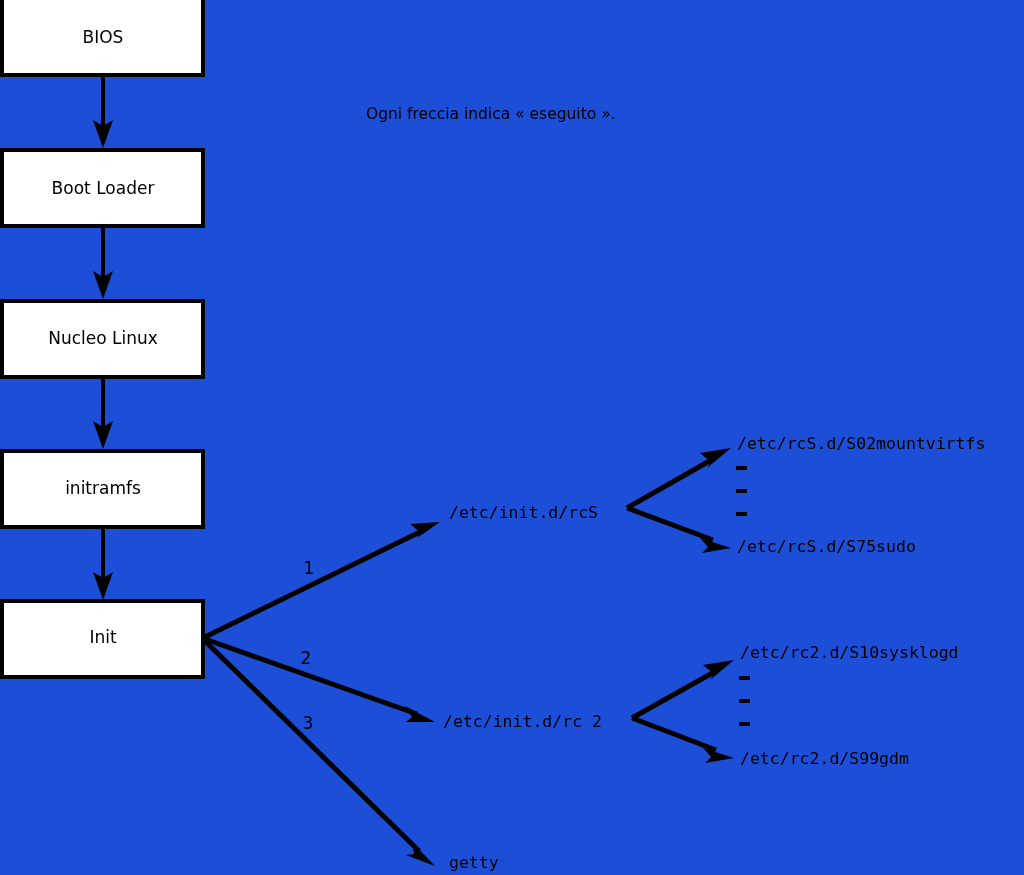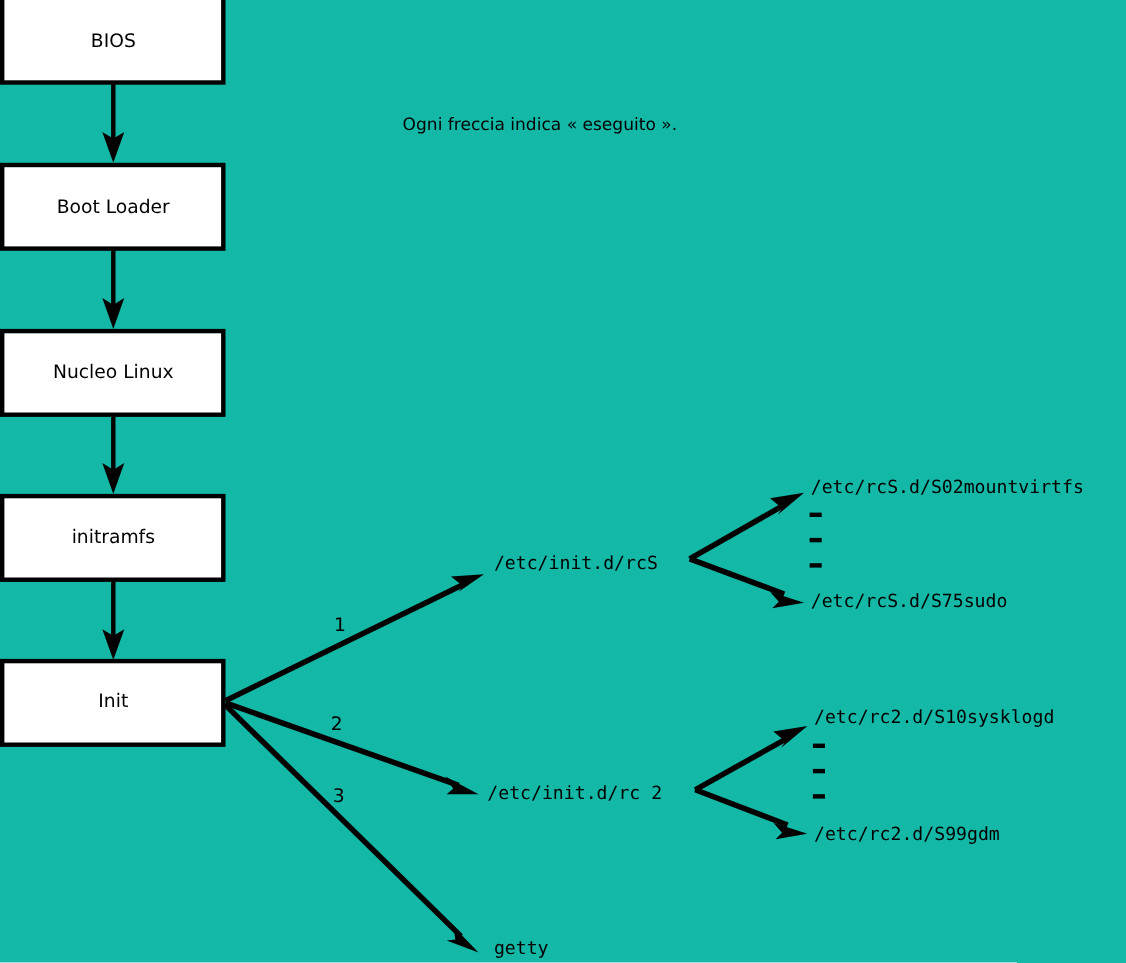--- a/index.html
+++ b/index.html
@@ -4,21 +4,21 @@
 <style>
   html, body {
     margin: 0;
     padding: 0;
     background: #ffffff;
   }
   #diagram-root {
     position: relative;
     width: 1024px;
     height: 875px;
-    background: #14b8a6;
+    background: #1d4ed8;
     overflow: hidden;
     font-family: "DejaVu Sans", sans-serif;
   }
   svg.canvas {
     position: absolute;
     top: 0;
     left: 0;
     width: 1024px;
     height: 875px;
     display: block;

